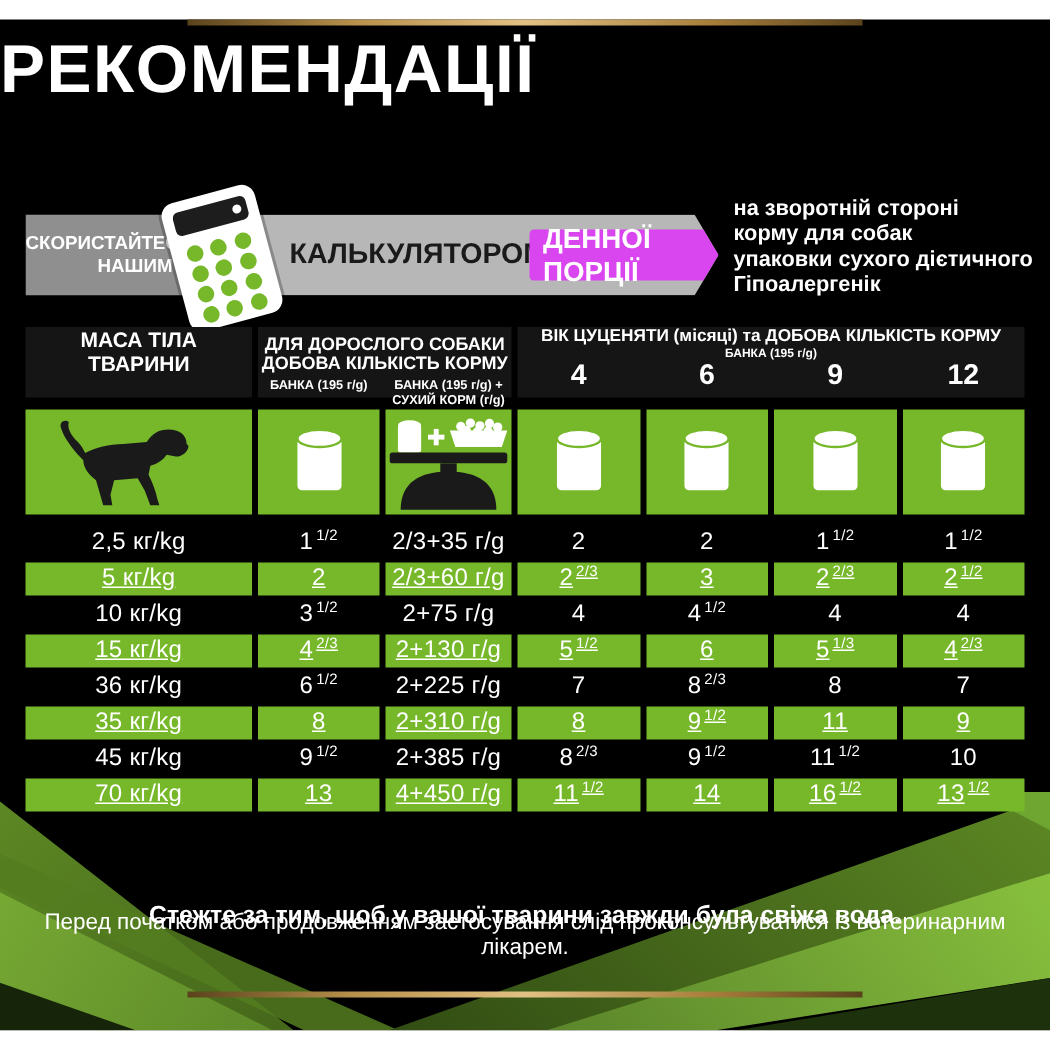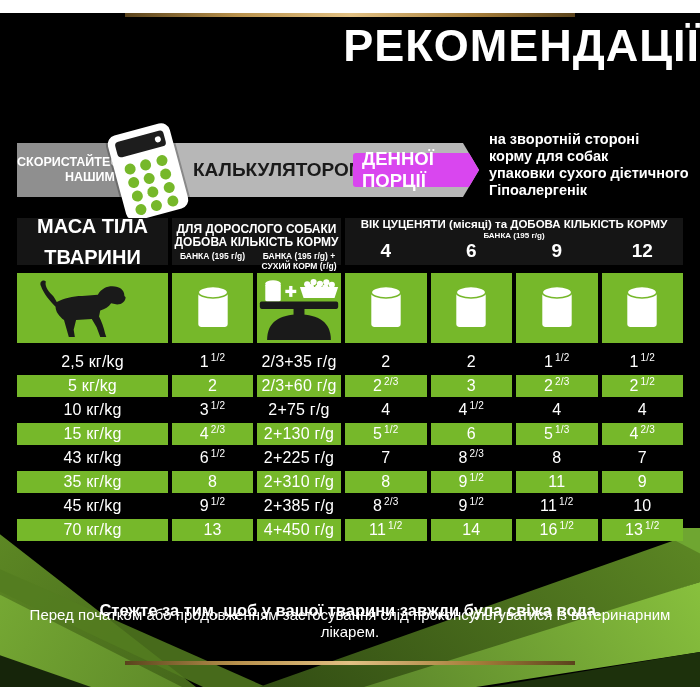--- a/index.html
+++ b/index.html
@@ -6,21 +6,21 @@
   .page{position:relative;width:700px;height:700px;background:#fff;overflow:hidden;
         font-family:"Liberation Sans", sans-serif;}
   .black-bg{position:absolute;left:0;top:13px;width:700px;height:674px;background:#000;}
   .gold-line{position:absolute;left:125px;width:450px;height:4px;z-index:7;
      background:linear-gradient(90deg,#5a431c,#b8914c 25%,#e2c184 50%,#a57d3a 78%,#5a431c);}
   .gold-top{top:13px;}
   .gold-bottom{top:661px;}
   .bottom-strip{position:absolute;left:0;top:687px;width:700px;height:13px;background:#fff;z-index:8;}
 
   
-  .title{position:absolute;left:0;top:20px;width:700px;text-align:right;color:#fff;
+  .title{position:absolute;left:0;top:20px;width:700px;text-align:left;color:#fff;
          font-weight:800;font-size:45px;line-height:52px;letter-spacing:1px;z-index:2;}
 
   
   .banner{position:absolute;left:17px;top:143px;width:462px;height:54px;z-index:3;
       clip-path:polygon(0 0,calc(100% - 16px) 0,100% 50%,calc(100% - 16px) 100%,0 100%);
       background:#b7b7b7;display:flex;align-items:center;}
   .banner-left-seg{position:absolute;left:0;top:0;width:112px;height:54px;background:#8f8f8f;}
   .banner-left-text{position:absolute;left:0;top:12px;width:98px;text-align:right;color:#fff;
       font-weight:700;font-size:12.5px;line-height:15px;z-index:2;}
   .banner-mid-text{position:absolute;left:176px;top:16px;color:#1a1a1a;font-weight:800;font-size:19px;z-index:2;}
@@ -38,35 +38,35 @@
 
   
   .side-note{position:absolute;left:489px;top:131px;width:205px;color:#fff;font-weight:700;
       font-size:14.5px;line-height:17px;z-index:3;}
 
   
   .table{position:absolute;left:17px;top:218px;width:666px;z-index:5;}
   .thead{display:grid;grid-template-columns:151px 169px 338px;column-gap:4px;}
   .hblock{background:#151515;height:47px;color:#fff;display:flex;flex-direction:column;
       align-items:center;justify-content:flex-start;}
-  .h1{justify-content:space-between;font-weight:700;font-size:20px;line-height:16px;text-align:center;}
+  .h1{justify-content:flex-start;font-weight:700;font-size:14px;line-height:16px;text-align:center;}
   .h2-title{font-weight:700;font-size:12px;line-height:13px;text-align:center;margin-top:5px;}
   .h2-subs{display:grid;grid-template-columns:81px 84px;column-gap:4px;margin-top:3px;width:100%;}
   .h2-sub{font-weight:700;font-size:8.5px;line-height:9.5px;text-align:center;}
   .h3-title{font-weight:700;font-size:11.5px;line-height:12px;text-align:center;margin-top:0;}
   .h3-sub{font-weight:700;font-size:8px;margin-top:1px;}
   .h3-ages{display:grid;grid-template-columns:repeat(4,1fr);column-gap:4px;width:100%;margin-top:1px;}
   .h3-age{font-weight:700;font-size:19px;text-align:center;line-height:19px;}
 
   .tgrid{display:grid;grid-template-columns:151px 81px 84px repeat(4,1fr);column-gap:4px;row-gap:2px;
       margin-top:8px;}
   .icell{background:#76b82a;height:70px;display:flex;align-items:center;justify-content:center;}
   .cell{height:22px;display:flex;align-items:center;justify-content:center;color:#fff;
       font-size:16px;letter-spacing:.2px;}
-  .cell.green{background:#76b82a;}
+  .cell.green{background:#76b82a;text-decoration:underline;}
   .frac{font-size:10px;vertical-align:6px;position:relative;top:-5px;margin-left:2px;font-weight:400;}
 
   
   .decor{position:absolute;left:0;top:528px;width:700px;height:159px;overflow:hidden;z-index:1;}
   .decor div{position:absolute;inset:0;}
   .d1{background:linear-gradient(135deg,#5d8824,#22370d);clip-path:polygon(0 4%,28% 100%,9% 100%,0 42%);}
   .d2{background:linear-gradient(120deg,#79ad35,#2c4712);clip-path:polygon(0 42%,26% 100%,0 100%);}
   .d3{background:#16250a;clip-path:polygon(0 80%,13% 100%,0 100%);}
   .d4{background:#547c20;opacity:.85;clip-path:polygon(0 26%,38% 100%,29% 100%,0 40%);}
   .d5{background:linear-gradient(225deg,#5d8824,#1f330c);clip-path:polygon(100% 2%,100% 34%,55% 100%,37% 100%);}
@@ -238,21 +238,21 @@
         <div class="cell">4<span class="frac">1/2</span></div>
         <div class="cell">4</div>
         <div class="cell">4</div>
         <div class="cell green">15 кг/kg</div>
         <div class="cell green">4<span class="frac">2/3</span></div>
         <div class="cell green">2+130 г/g</div>
         <div class="cell green">5<span class="frac">1/2</span></div>
         <div class="cell green">6</div>
         <div class="cell green">5<span class="frac">1/3</span></div>
         <div class="cell green">4<span class="frac">2/3</span></div>
-        <div class="cell">43 кг/kg</div>
+        <div class="cell">36 кг/kg</div>
         <div class="cell">6<span class="frac">1/2</span></div>
         <div class="cell">2+225 г/g</div>
         <div class="cell">7</div>
         <div class="cell">8<span class="frac">2/3</span></div>
         <div class="cell">8</div>
         <div class="cell">7</div>
         <div class="cell green">35 кг/kg</div>
         <div class="cell green">8</div>
         <div class="cell green">2+310 г/g</div>
         <div class="cell green">8</div>

